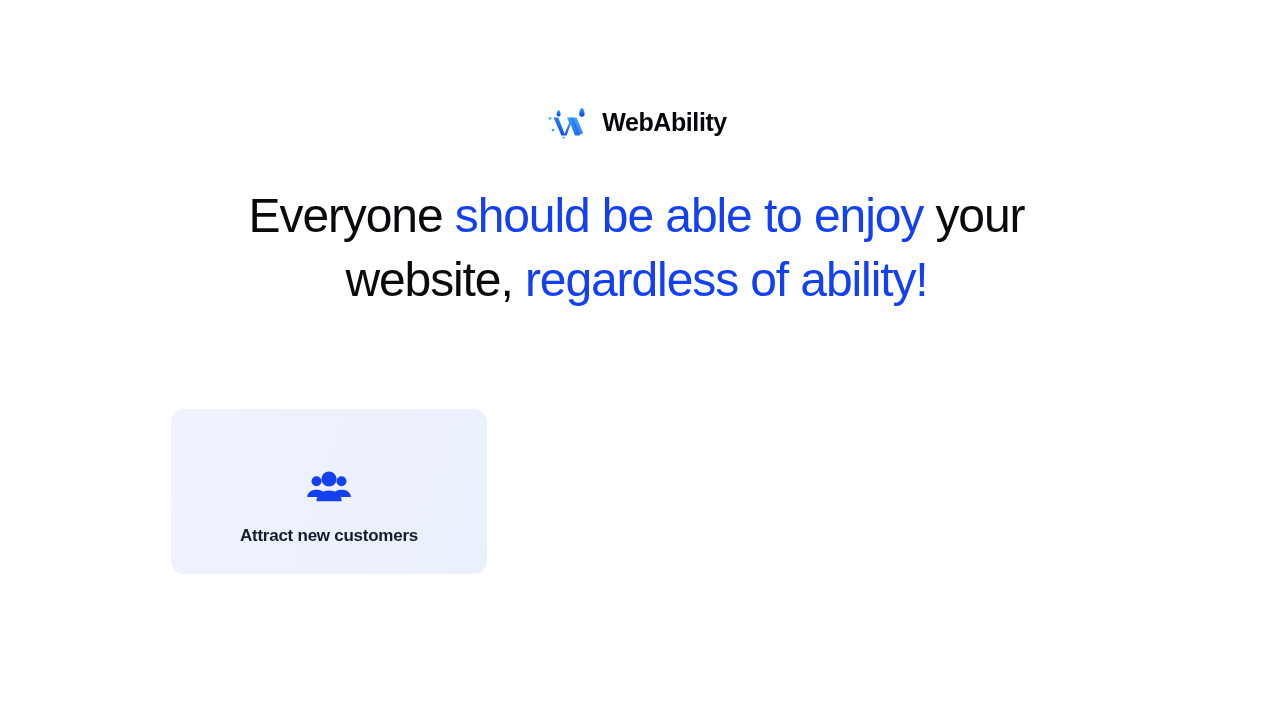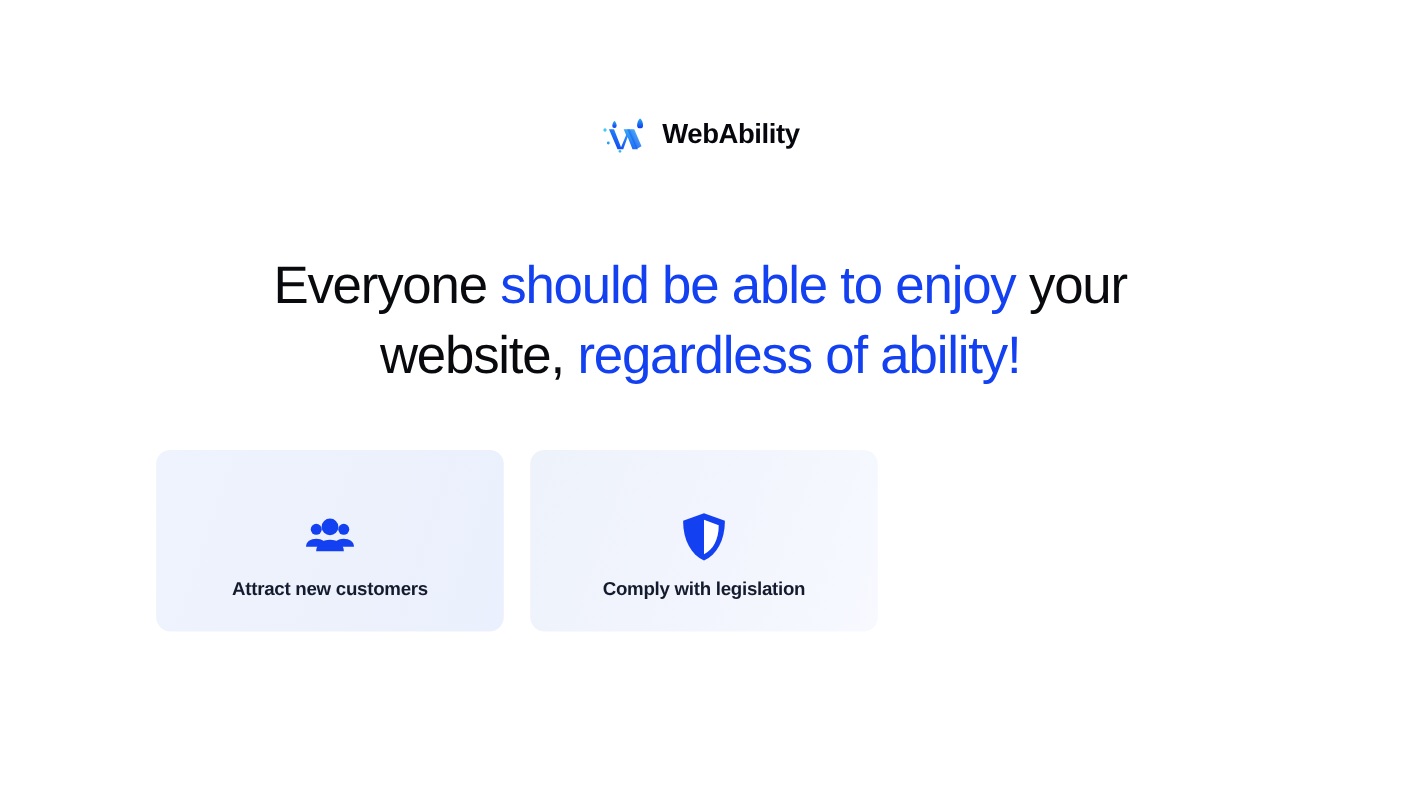--- a/index.html
+++ b/index.html
@@ -36,21 +36,21 @@
     font-size:25px;
     font-weight:bold;
     letter-spacing:-0.4px;
     color:#05070d;
     line-height:1;
     white-space:nowrap;
   }
 
   
   .headline {
-    margin-top:84px;
+    margin-top:40px;
     width:900px;
     text-align:center;
     font-size:48px;
     font-weight:500;
     line-height:64px;
     letter-spacing:-1.1px;
     color:#090a0d;
   }
   .headline .hl {
     color:#1340f0;
@@ -71,21 +71,21 @@
     height:165px;
     border-radius:13px;
     display:flex;
     flex-direction:column;
     align-items:center;
     justify-content:flex-start;
     overflow:hidden;
     position:relative;
   }
   .card-1 { background:linear-gradient(108deg,#e7effb 0%,#e5ecfd 55%,#e3eafd 100%); }
-  .card-2 { background:linear-gradient(108deg,#eef3fd 0%,#ecf1fc 60%,#eaf0fd 100%); }
+  .card-2 { background:linear-gradient(108deg,#eef3fd 0%,#ecf1fc 60%,#eaf0fd 100%);margin-left:29px; }
   .card-3 { background:linear-gradient(108deg,#eef2fb 0%,#f2f5fd 55%,#f7f9ff 100%); }
 
   .card-icon {
     margin-top:57px;
     height:44px;
     display:flex;
     align-items:center;
     justify-content:center;
   }
   .card-icon svg { display:block; }
@@ -150,24 +150,15 @@
           <circle cx="35.5" cy="13.2" r="5.0" fill="#1340f0"></circle>
           <path d="M1.2 29.0c0-4.6 4.2-7.2 9.3-7.2s9.3 2.6 9.3 7.2z" fill="#1340f0"></path>
           <path d="M26.2 29.0c0-4.6 4.2-7.2 9.3-7.2s9.3 2.6 9.3 7.2z" fill="#1340f0"></path>
           <circle cx="23" cy="11.0" r="7.6" fill="#1340f0"></circle>
           <path d="M10.4 33.2c0-6.6 5.8-10.6 12.6-10.6s12.6 4.0 12.6 10.6z" fill="#1340f0"></path>
         </svg>
       </div>
       <div class="card-label">Attract new customers</div>
     </div>
 
-    <div class="card card-3">
-      <div class="card-icon">
-        <svg width="44" height="48" viewBox="0 0 44 48" aria-hidden="true">
-          <path d="M22 2.5 L41 9.4 C41 27.4 33.6 40.2 22 45.6 C10.4 40.2 3 27.4 3 9.4 Z" fill="#1340f0"></path>
-          <path d="M22 8.6 L35.4 13.4 C35.4 26.6 30.2 35.6 22 39.8 Z" fill="#ffffff"></path>
-        </svg>
-      </div>
-      <div class="card-label">Comply with legislation</div>
-    </div>
 
   </div>
 </div>
 
 </body></html>

